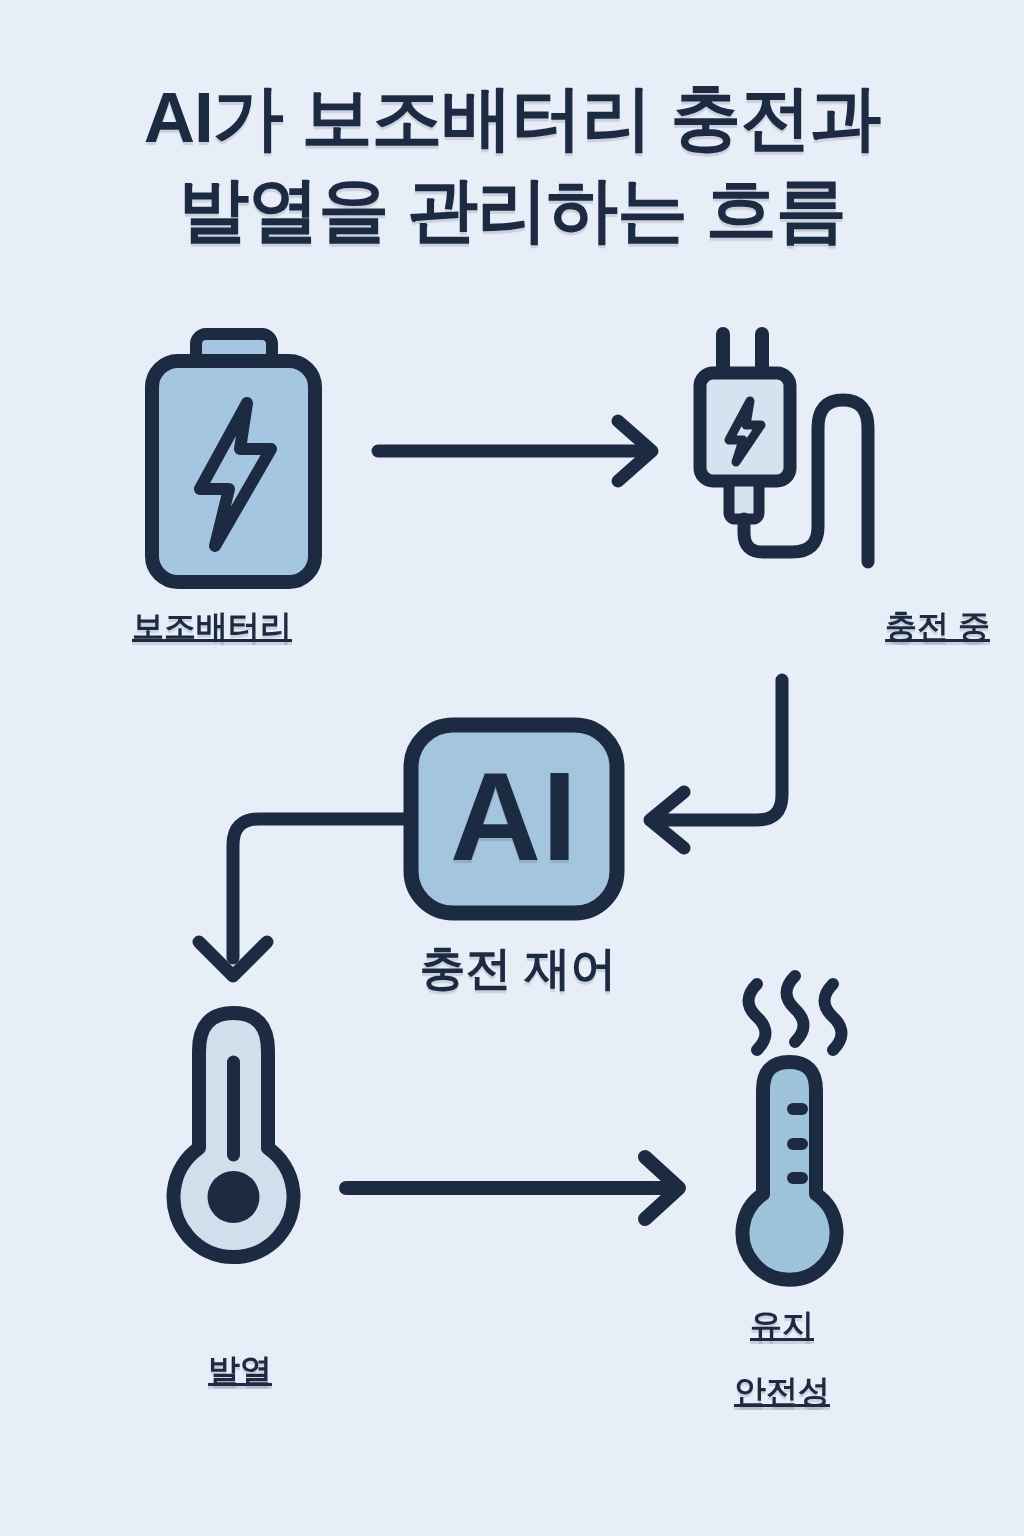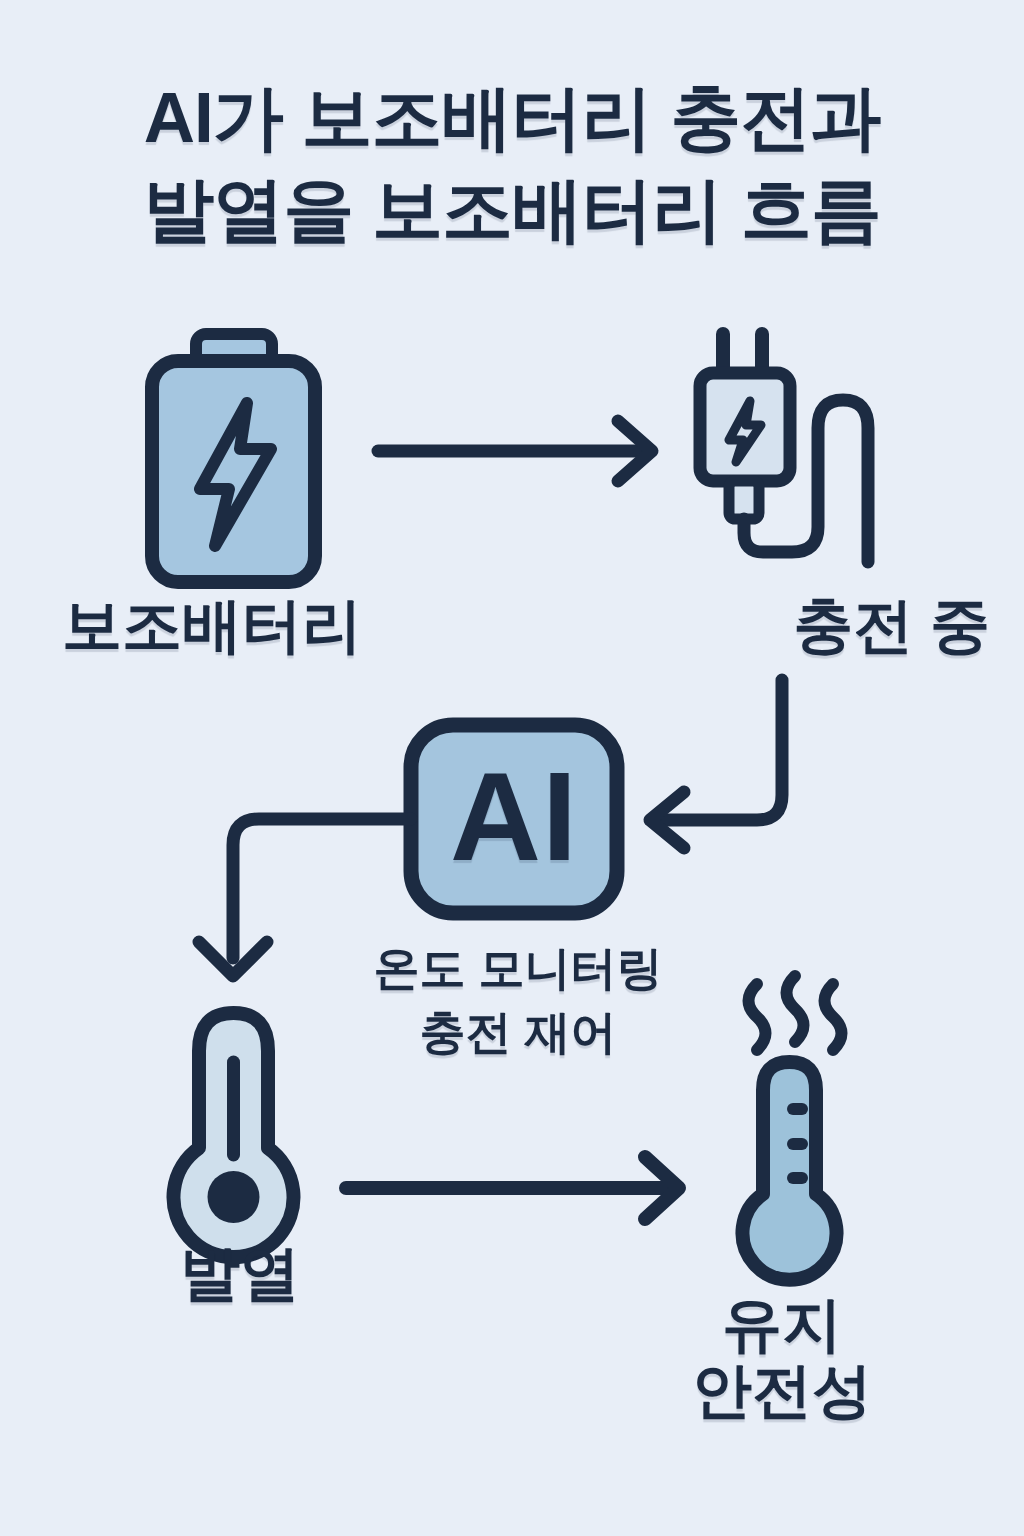--- a/index.html
+++ b/index.html
@@ -23,24 +23,24 @@
   .sw13{stroke-width:13}.sw14{stroke-width:14}.sw15{stroke-width:15}
   .f-batt{fill:var(--fill-battery)}
   .f-chg{fill:var(--fill-charger)}
   .f-ai{fill:var(--fill-ai)}
   .f-th{fill:var(--fill-thermo-heat)}
   .f-ts{fill:var(--fill-thermo-safety)}
   .f-ink{fill:var(--ink)}
   .txt{position:absolute;color:var(--ink);font-weight:900;text-align:center;
        text-shadow:0 3px 1px rgba(23,38,62,.14);}
   .title{left:0;top:72px;width:1024px;font-size:71px;line-height:92px;letter-spacing:-1px;}
-  .node-label{font-size:60px;line-height:52px;width:400px;}
+  .node-label{font-size:32px;line-height:52px;width:400px;text-decoration:underline;}
   .lbl-battery{left:12px;top:600px;}
   .lbl-charging{left:590px;top:600px;text-align:right;}
-  .lbl-heat{left:40px;top:1248px;}
+  .lbl-heat{left:40px;top:1344px;}
   .lbl-safety{left:582px;top:1292px;line-height:66px;}
   .ai-label{left:411px;top:722px;width:206px;height:188px;display:flex;
             align-items:center;justify-content:center;font-size:126px;
             letter-spacing:1px;}
   .caption{left:218px;top:936px;width:600px;font-size:46px;line-height:64px;}
   .caption .line3{}
 </style>
 </head>
 <body>
 
@@ -102,30 +102,29 @@
     <g>
       <path class="s sw14 f-ts" d="M763 1194 V1090 Q763 1062 789.5 1062 Q816 1062 816 1090 V1194 A47 47 0 1 1 763 1194 Z"></path>
       <rect class="f-ink" x="787" y="1103" width="21" height="12" rx="6"></rect>
       <rect class="f-ink" x="787" y="1138" width="21" height="12" rx="6"></rect>
       <rect class="f-ink" x="787" y="1172" width="21" height="12" rx="6"></rect>
     </g>
   </svg>
 
   <div class="txt title">
     <div>AI가 보조배터리 충전과</div>
-    <div>발열을 보조배터리 흐름</div>
+    <div>발열을 관리하는 흐름</div>
   </div>
 
   <div class="txt node-label lbl-battery">보조배터리</div>
   <div class="txt node-label lbl-charging">충전 중</div>
 
   <div class="txt ai-label">AI</div>
 
   <div class="txt caption">
-    <div>온도 모니터링</div>
     <div class="line3">충전 재어</div>
   </div>
 
   <div class="txt node-label lbl-heat">발열</div>
 
   <div class="txt node-label lbl-safety">
     <div>유지</div>
     <div>안전성</div>
   </div>
 

